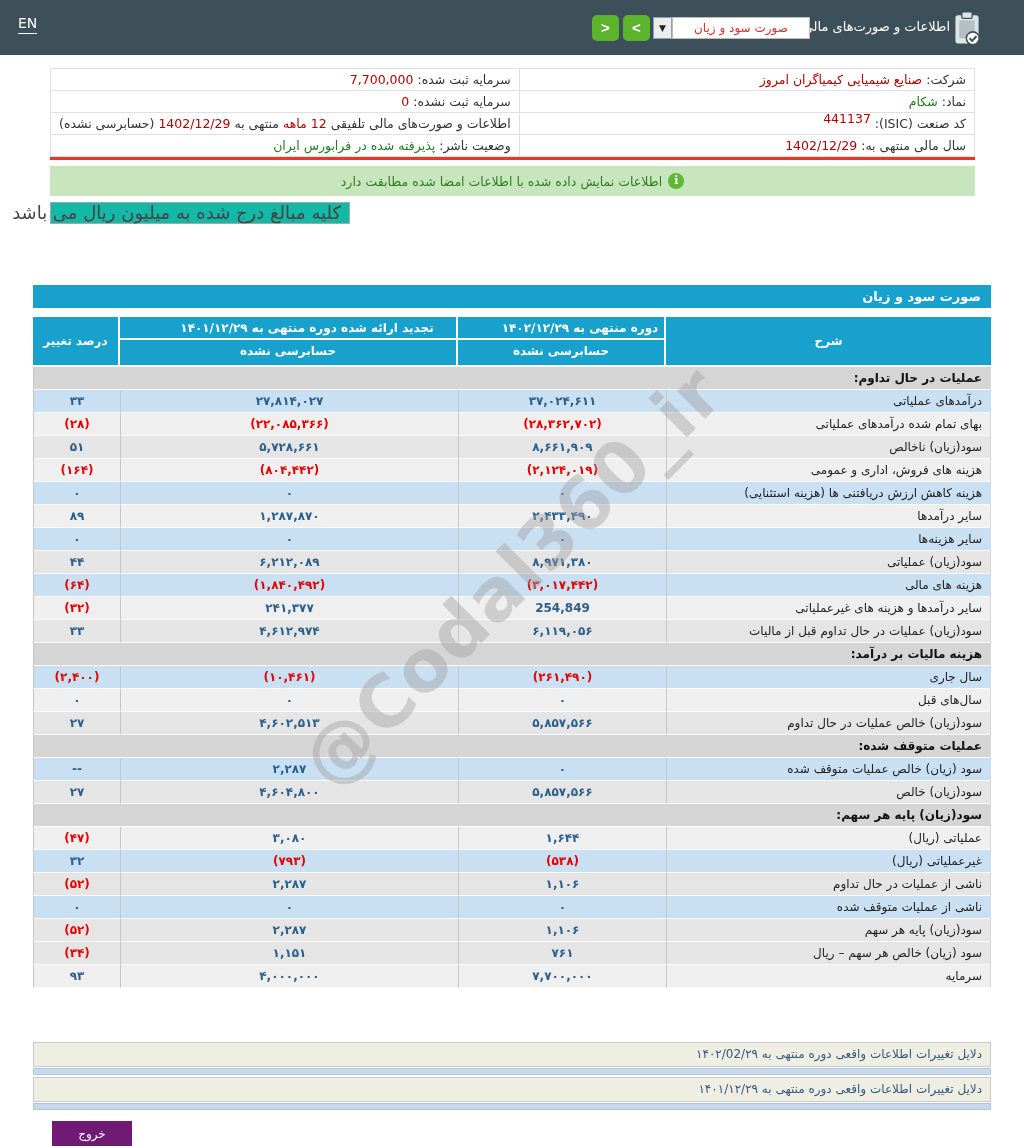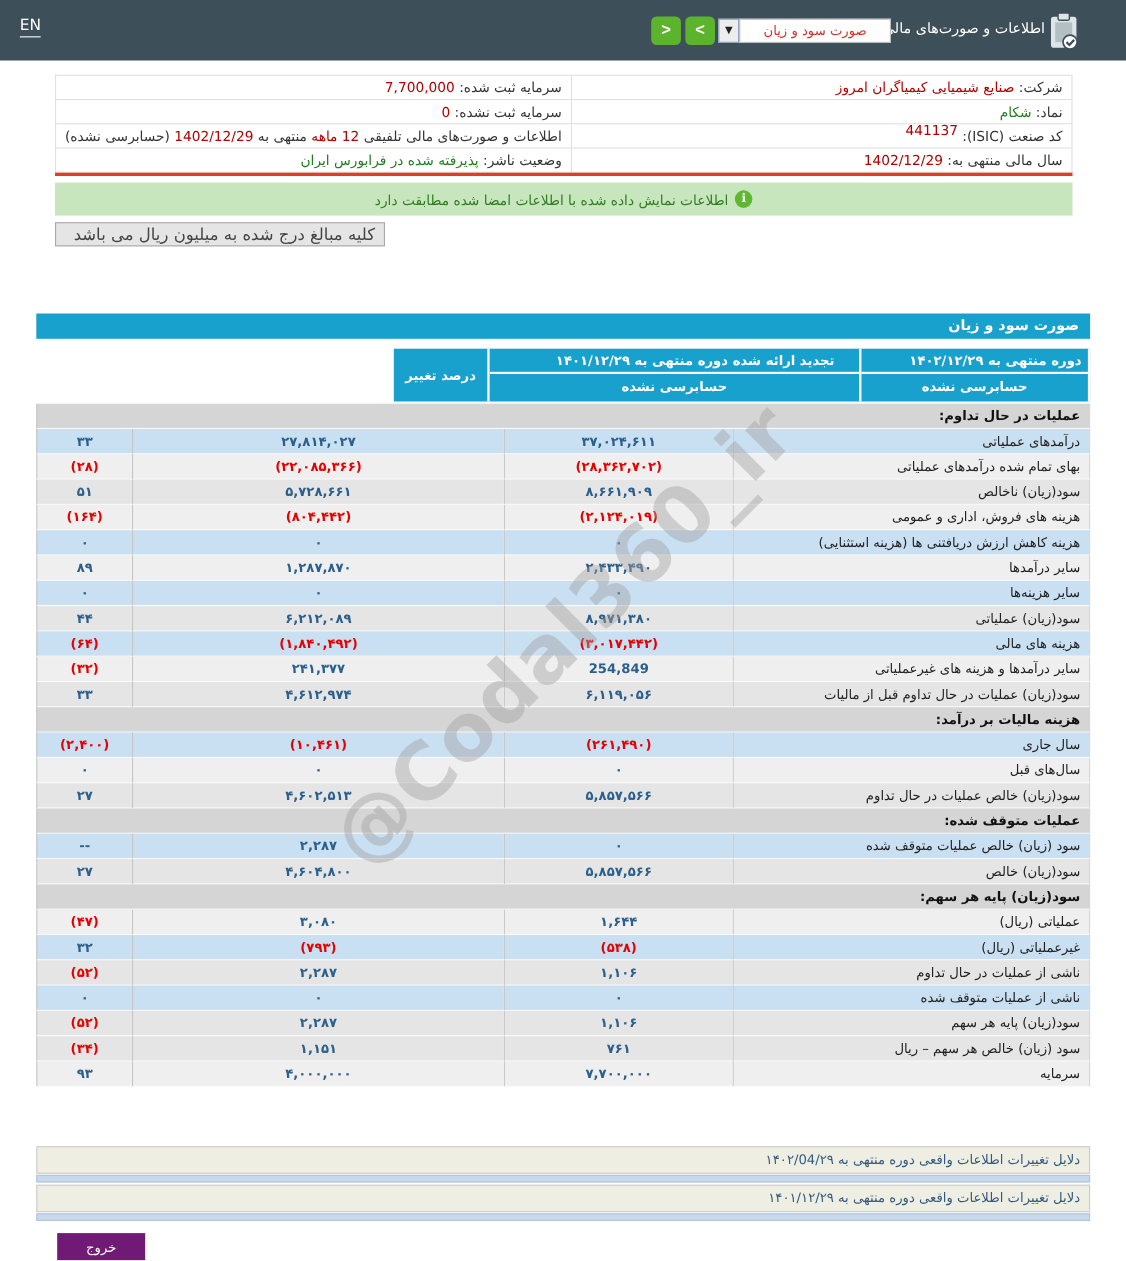--- a/index.html
+++ b/index.html
@@ -28,22 +28,22 @@
   .val-red{color:#B30000;}
   .val-green{color:#1F7D1F;}
   .isic-num{position:relative;top:-5px;}
   .redline{position:absolute;top:157px;left:50px;width:925px;height:3px;background:#E23B28;}
   
   .banner{position:absolute;top:166px;left:50px;width:925px;height:30px;background:#C8E6BE;
           display:flex;align-items:center;justify-content:center;gap:6px;}
   .banner-icon{width:16px;height:16px;border-radius:50%;background:#5FB832;color:#fff;font-size:11px;font-weight:bold;
                text-align:center;line-height:16px;font-family:"DejaVu Serif",serif;}
   .banner-text{color:#2E7D1F;font-size:12.5px;}
-  .units-box{position:absolute;top:202px;left:50px;width:300px;height:22px;background:#e5e5e5;border:1px solid #A8A8A8;
-             font-size:15px;color:#444;line-height:20px;padding:0 8px;text-align:right;white-space:nowrap;}
+  .units-box{position:absolute;top:202px;left:50px;width:300px;height:22px;background:#14b8a6;border:1px solid #A8A8A8;
+             font-size:18px;color:#444;line-height:20px;padding:0 8px;text-align:right;white-space:nowrap;}
   
   .stmt{position:absolute;top:285px;left:33px;width:958px;}
   .stmt-title{height:23px;background:#19A1CD;color:#fff;font-size:13px;font-weight:bold;line-height:23px;padding:0 10px;}
   .stmt-head{display:flex;direction:rtl;margin-top:9px;width:958px;}
   .hcell{background:#19A1CD;color:#fff;font-weight:bold;font-size:12px;text-align:center;}
   .hc-desc{width:325px;height:48px;line-height:48px;}
   .hc-col{height:48px;border-right:2px solid #fff;}
   .hc-1402{width:208px;}
   .hc-1401{width:338px;}
   .hc-top{height:23px;line-height:23px;border-bottom:2px solid #fff;padding-left:38px;}
@@ -144,20 +144,21 @@
   <div class="banner">
     <span class="banner-icon">i</span>
     <span class="banner-text">اطلاعات نمایش داده شده با اطلاعات امضا شده مطابقت دارد</span>
   </div>
 
   <div class="units-box">کلیه مبالغ درج شده به میلیون ریال می باشد</div>
 
   <div class="stmt">
     <div class="stmt-title">صورت سود و زیان</div>
     <div class="stmt-head">
+      <div class="hcell hc-desc">شرح</div>
       <div class="hcell hc-col hc-1402">
         <div class="hc-top">دوره منتهی به ۱۴۰۲/۱۲/۲۹</div>
         <div class="hc-sub">حسابرسی نشده</div>
       </div>
       <div class="hcell hc-col hc-1401">
         <div class="hc-top">تجدید ارائه شده دوره منتهی به ۱۴۰۱/۱۲/۲۹</div>
         <div class="hc-sub">حسابرسی نشده</div>
       </div>
       <div class="hcell hc-pct">درصد تغییر</div>
     </div>
@@ -317,20 +318,20 @@
             <td class="lbl">سرمایه</td>
             <td class="num">۷,۷۰۰,۰۰۰</td>
             <td class="num">۴,۰۰۰,۰۰۰</td>
             <td class="num">۹۳</td>
           </tr>
         </tbody>
     </table>
     <div class="watermark">@Codal360_ir</div>
   </div>
 
-  <div class="link-band band-1">دلایل تغییرات اطلاعات واقعی دوره منتهی به ۱۴۰۲/04/۲۹</div>
+  <div class="link-band band-1">دلایل تغییرات اطلاعات واقعی دوره منتهی به ۱۴۰۲/02/۲۹</div>
   <div class="blue-strip strip-1"></div>
   <div class="link-band band-2">دلایل تغییرات اطلاعات واقعی دوره منتهی به ۱۴۰۱/۱۲/۲۹</div>
   <div class="blue-strip strip-2"></div>
 
   <button class="exit-btn">خروج</button>
 
 </div>
 
 </body></html>

